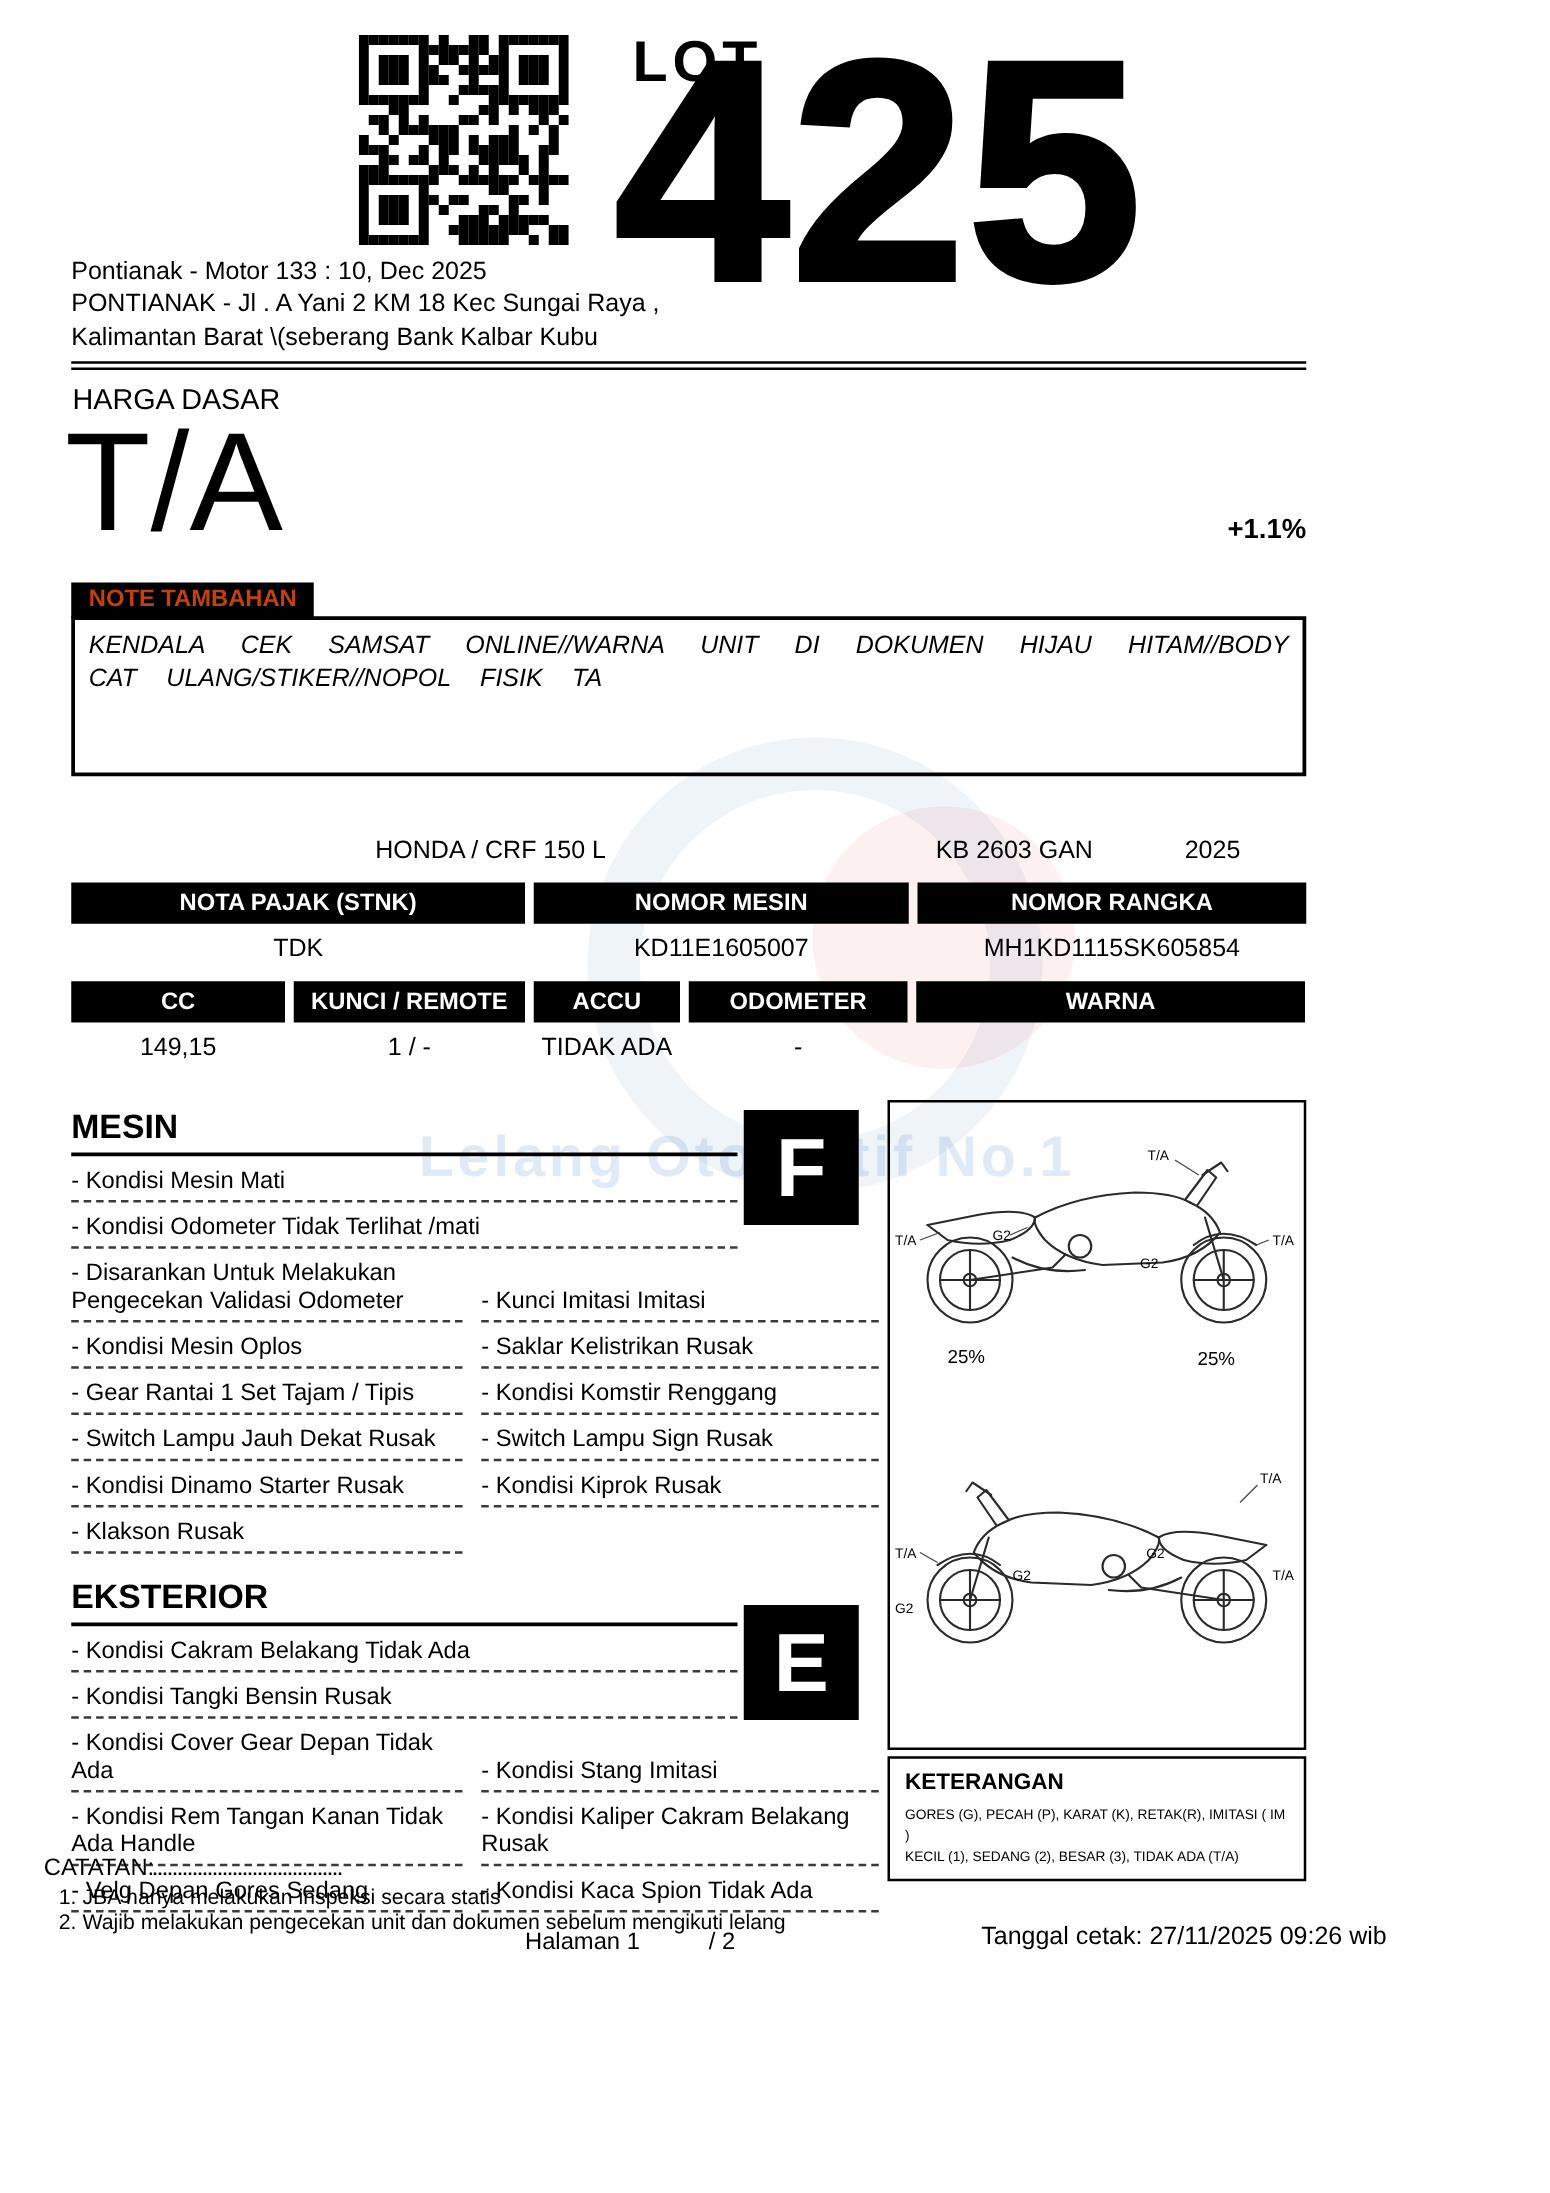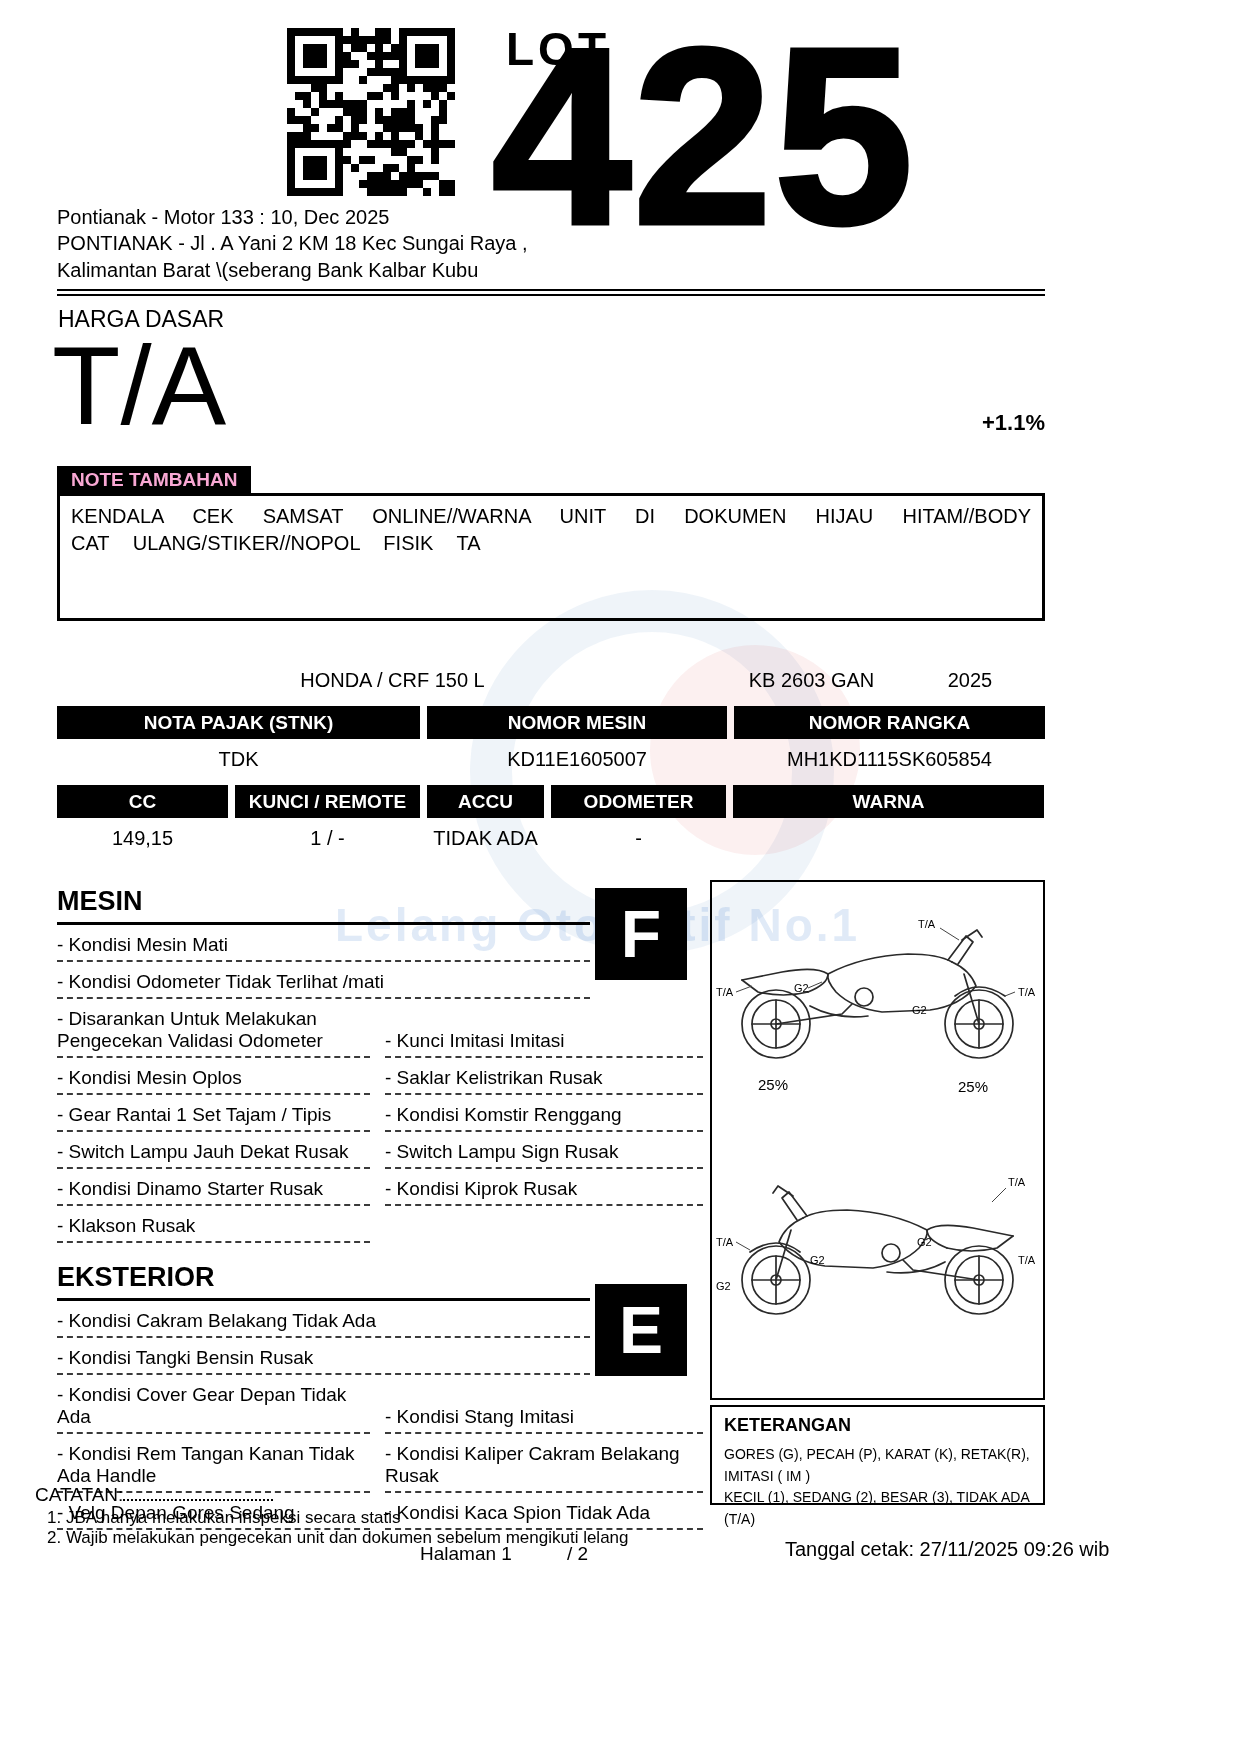--- a/index.html
+++ b/index.html
@@ -14,22 +14,22 @@
   .qr{position:absolute;left:287px;top:28px;width:168px;height:168px;}
   .lot-label{position:absolute;left:506px;top:22px;font-size:46px;font-weight:bold;letter-spacing:4px;}
   .lot-number{position:absolute;left:492px;top:12px;font-size:250px;font-weight:bold;line-height:1;-webkit-text-stroke:5px #000;letter-spacing:2px;}
   .auction-info{position:absolute;left:57px;top:204px;font-size:20px;line-height:1.32;}
   .divider{position:absolute;left:57px;top:289px;width:988px;height:3px;border-top:2px solid #000;border-bottom:2px solid #000;}
   .harga-label{position:absolute;left:58px;top:306px;font-size:23px;}
   .harga-value{position:absolute;left:52px;top:330px;font-size:112px;line-height:1;}
   .pct{position:absolute;left:925px;top:410px;width:120px;text-align:right;font-size:22px;font-weight:bold;}
 
   
-  .note-label{position:absolute;left:57px;top:466px;background:#000;color:#f9a8d4;font-weight:bold;font-size:19px;padding:3px 14px 4px;}
-  .note-box{position:absolute;left:57px;top:493px;width:960px;height:108px;border:3px solid #000;padding:7px 11px;font-size:20px;text-align:justify;word-spacing:18px;line-height:1.35;}
+  .note-label{position:absolute;left:57px;top:466px;background:#000;color:#c2410c;font-weight:bold;font-size:19px;padding:3px 14px 4px;}
+  .note-box{position:absolute;left:57px;top:493px;width:960px;height:108px;border:3px solid #000;padding:7px 11px;font-size:20px;text-align:justify;word-spacing:18px;line-height:1.35;font-style:italic;}
 
   
   .vtable{position:absolute;left:57px;top:660px;width:988px;}
   .vrow{display:grid;gap:7px;}
   .g1{grid-template-columns:671px 153px 150px;}
   .g2{grid-template-columns:363px 300px 311px;border-radius:15px;}
   .g3{grid-template-columns:171px 185px 117px 175px 311px;}
   .th{background:#000;color:#fff;font-weight:bold;font-size:19px;height:33px;display:flex;align-items:center;justify-content:center;}
   .vals{margin-top:2px;margin-bottom:8px;}
   .td{height:36px;display:flex;align-items:center;justify-content:center;font-size:20px;}
@@ -52,21 +52,21 @@
   
   .dpanel{position:absolute;left:710px;top:880px;width:335px;height:520px;border:2px solid #000;box-sizing:border-box;padding:12px 0 0;}
   .dpanel svg{display:block;width:100%;}
   .bike-top{margin-bottom:44px;}
   .bk{fill:none;stroke:#2a2a2a;stroke-width:1.7;stroke-linecap:round;stroke-linejoin:round;}
   .lbl{font-size:11px;fill:#000;font-family:"Liberation Sans",sans-serif;}
   .pctlbl{font-size:15px;}
   .ldr{stroke:#444;stroke-width:1;}
   .ket{position:absolute;left:710px;top:1405px;width:335px;height:100px;border:2px solid #000;box-sizing:border-box;padding:8px 12px;}
   .ket-title{font-weight:bold;font-size:18px;margin-bottom:8px;}
-  .ket-line{font-size:14px;line-height:1.55;}
+  .ket-line{font-size:11px;line-height:1.55;}
 
   
   .cat-label{position:absolute;left:35px;top:1484px;font-size:19px;font-weight:normal;}
   .cat-dots{display:inline-block;width:150px;border-bottom:2px dotted #000;vertical-align:baseline;}
   .cat-note{position:absolute;left:47px;font-size:17px;}
   .n1{top:1508px;}
   .n2{top:1528px;}
   .pg{position:absolute;top:1543px;font-size:19px;}
   .pg1{left:420px;}
   .pg2{left:567px;}

